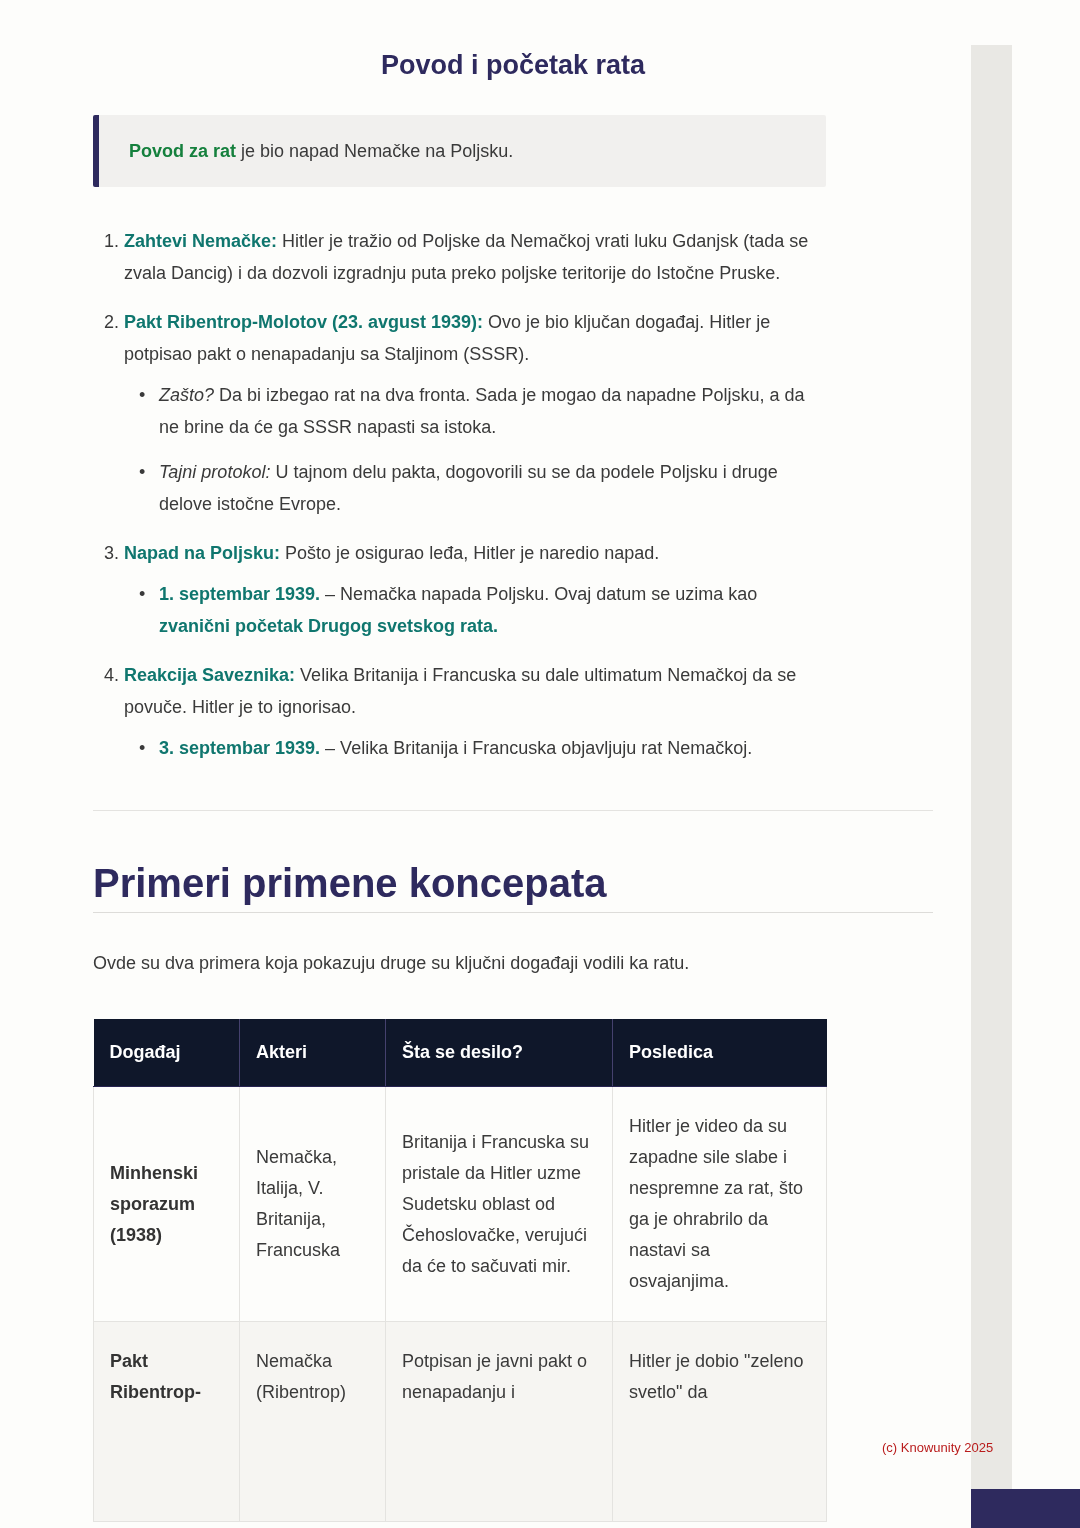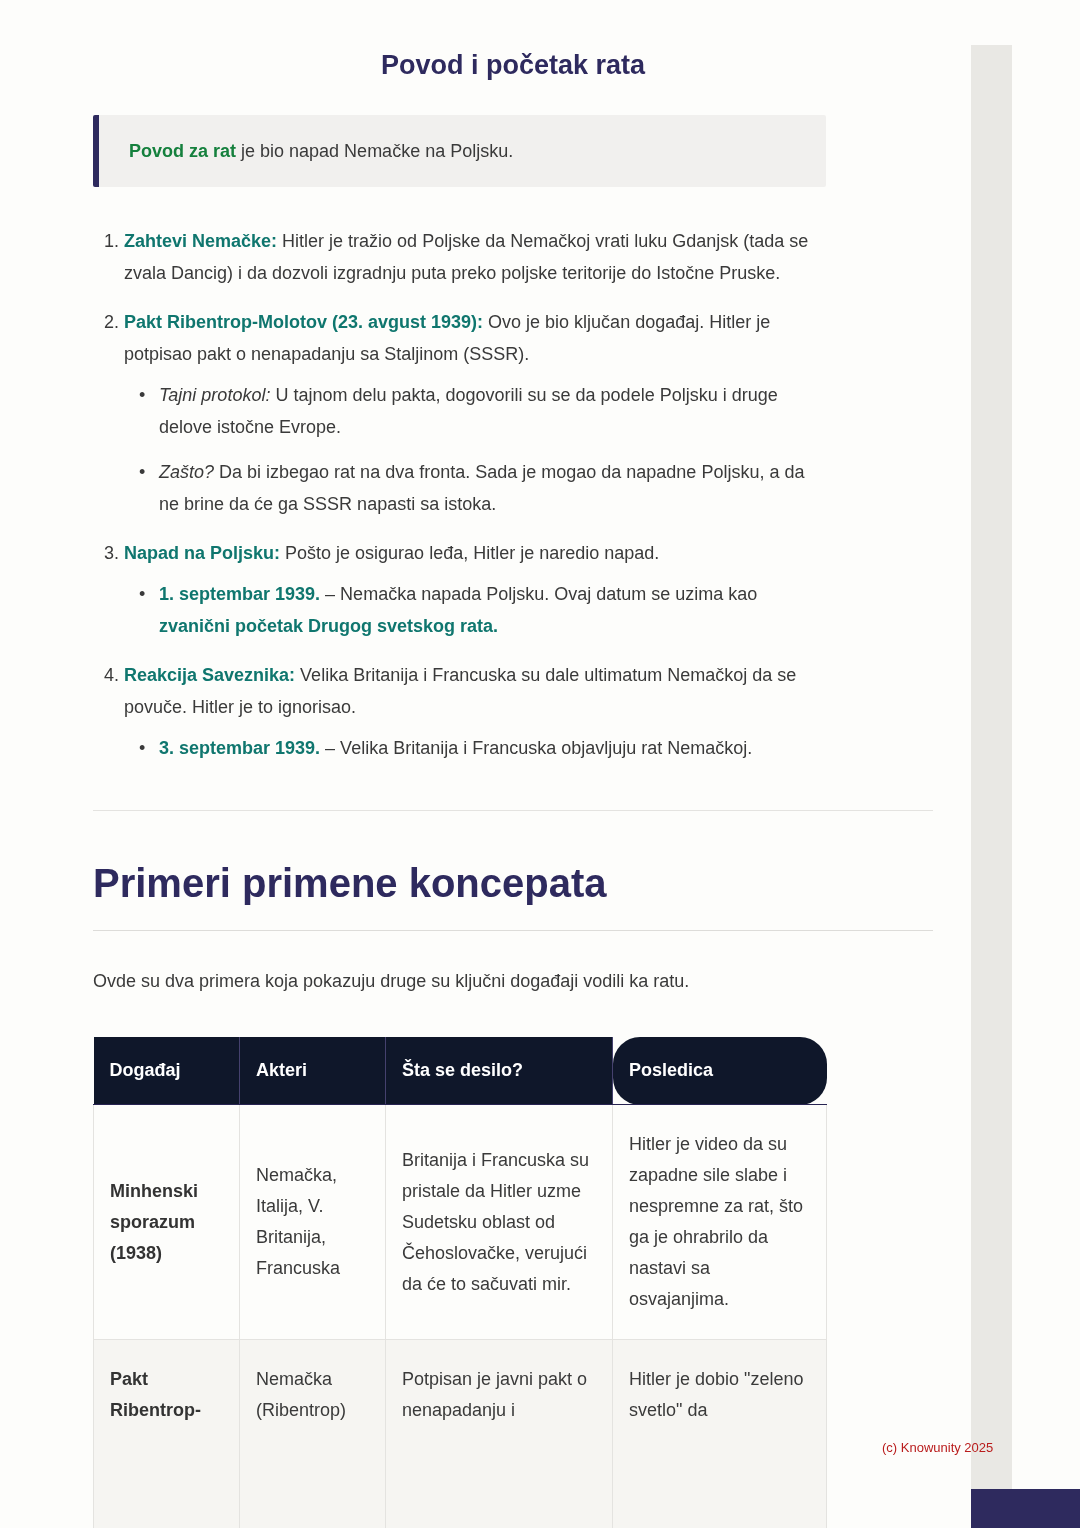--- a/index.html
+++ b/index.html
@@ -51,21 +51,21 @@
     border-top: 1px solid #e4e3e0;
     margin-top: 46px;
     width: 840px;
   }
 
   h1.big-title {
     margin-top: 50px;
     font-size: 40px;
     font-weight: bold;
     color: #2e2a5e;
-    padding-bottom: 24px;
+    padding-bottom: 6px;
     border-bottom: 1px solid #dddcd9;
     width: 840px;
   }
 
   p.intro { margin-top: 36px; font-size: 18px; line-height: 28px; }
 
   table.examples {
     margin-top: 42px;
     width: 733px;
     border-collapse: collapse;
@@ -74,21 +74,21 @@
   }
   table.examples th {
     background: #0f172a;
     color: #ffffff;
     text-align: left;
     font-weight: bold;
     padding: 23px 16px;
     border-right: 1px solid #45416e;
     border-bottom: 1px solid #272351;
   }
-  table.examples th:last-child { border-right: none; border-radius: 27px; }
+  table.examples th:last-child { border-right: none; }
   table.examples td {
     padding: 24px 16px;
     line-height: 31px;
     border: 1px solid #e4e3e0;
     vertical-align: middle;
   }
   table.examples tr.row-1 { background: #fdfdfb; }
   table.examples tr.row-2 { background: #f6f5f2; }
   table.examples tr.row-2 td { vertical-align: top; height: 200px; }
   td.event-cell { font-weight: bold; color: #333333; }
@@ -125,22 +125,22 @@
     <p><strong>Povod za rat</strong><span> je bio napad Nemačke na Poljsku.</span></p>
   </div>
 
   <ol class="main">
     <li>
       <strong>Zahtevi Nemačke:</strong><span> Hitler je tražio od Poljske da Nemačkoj vrati luku Gdanjsk (tada se zvala Dancig) i da dozvoli izgradnju puta preko poljske teritorije do Istočne Pruske.</span>
     </li>
     <li>
       <strong>Pakt Ribentrop-Molotov (23. avgust 1939):</strong><span> Ovo je bio ključan događaj. Hitler je potpisao pakt o nenapadanju sa Staljinom (SSSR).</span>
       <ul>
+        <li><span class="it">Zašto?</span><span> Da bi izbegao rat na dva fronta. Sada je mogao da napadne Poljsku, a da ne brine da će ga SSSR napasti sa istoka.</span></li>
         <li><span class="it">Tajni protokol:</span><span> U tajnom delu pakta, dogovorili su se da podele Poljsku i druge delove istočne Evrope.</span></li>
-        <li><span class="it">Zašto?</span><span> Da bi izbegao rat na dva fronta. Sada je mogao da napadne Poljsku, a da ne brine da će ga SSSR napasti sa istoka.</span></li>
       </ul>
     </li>
     <li>
       <strong>Napad na Poljsku:</strong><span> Pošto je osigurao leđa, Hitler je naredio napad.</span>
       <ul>
         <li><strong>1. septembar 1939.</strong><span> – Nemačka napada Poljsku. Ovaj datum se uzima kao </span><strong>zvanični početak Drugog svetskog rata.</strong></li>
       </ul>
     </li>
     <li>
       <strong>Reakcija Saveznika:</strong><span> Velika Britanija i Francuska su dale ultimatum Nemačkoj da se povuče. Hitler je to ignorisao.</span>

